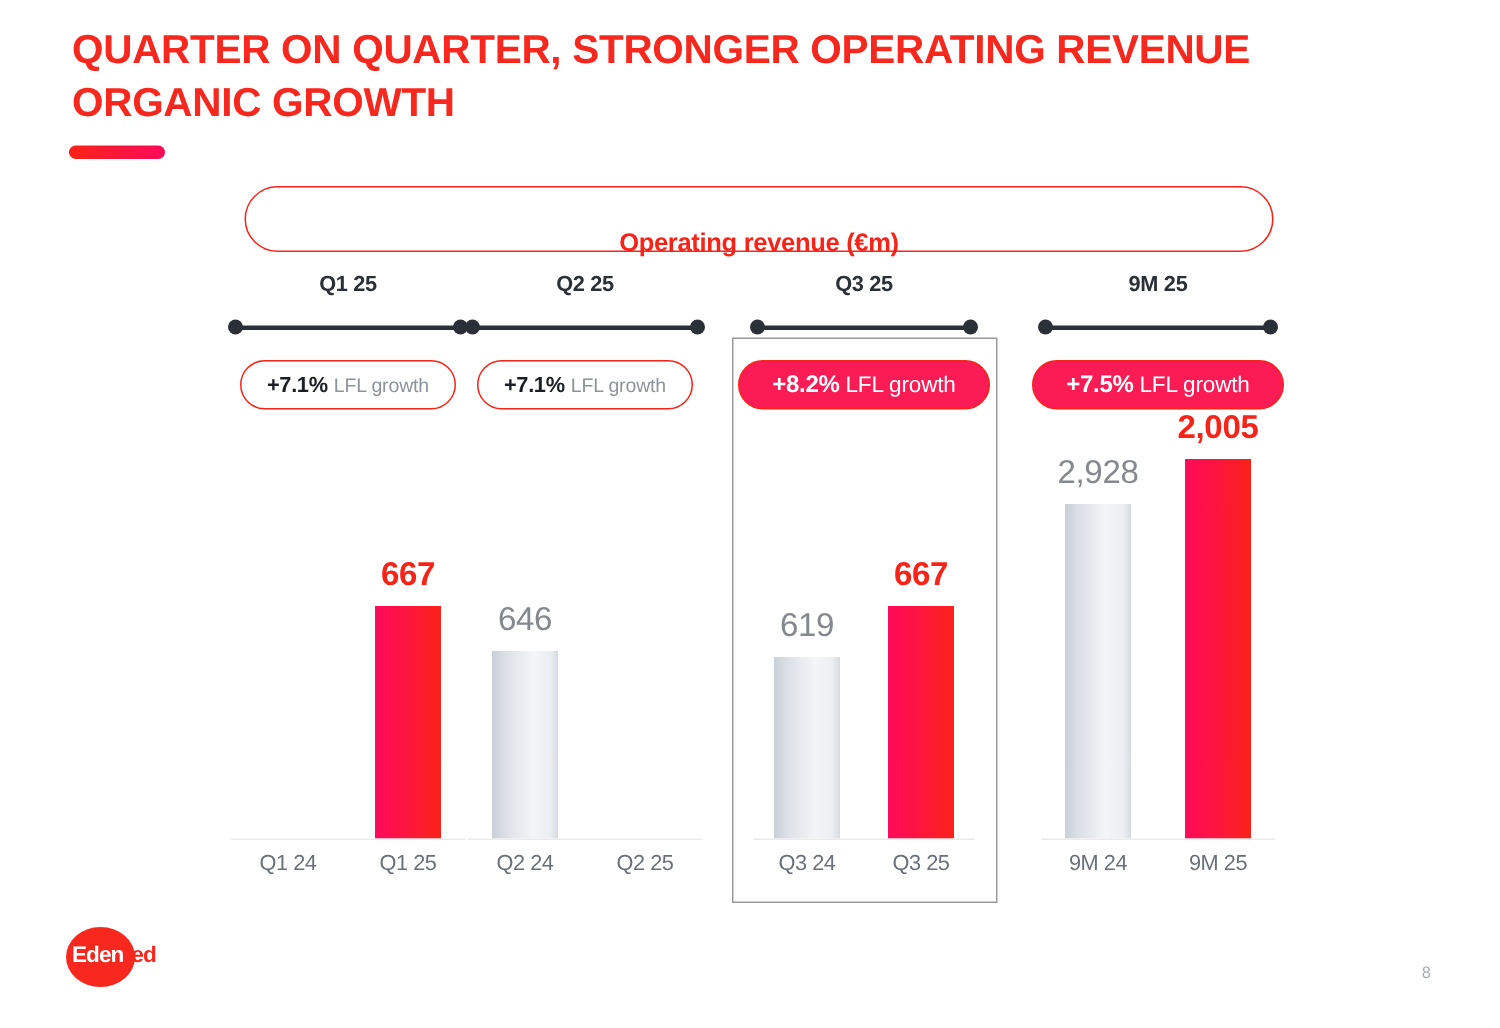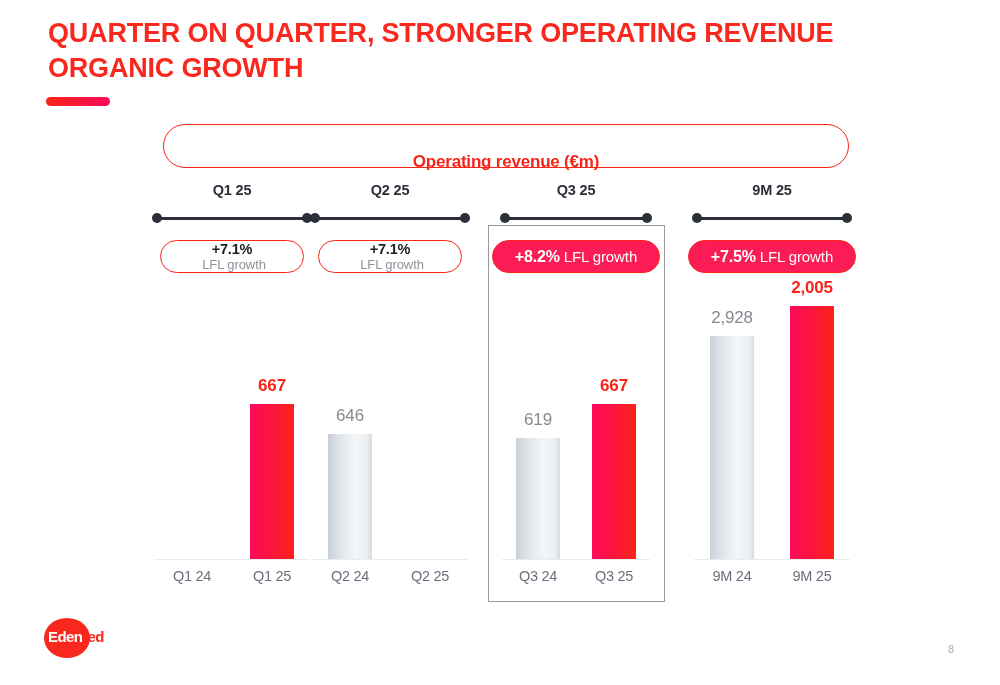--- a/index.html
+++ b/index.html
@@ -123,21 +123,20 @@
     box-sizing: border-box;
     border-radius: 17px;
     display: flex;
     align-items: center;
     justify-content: center;
     white-space: nowrap;
   }
   .lfl-pill.outline {
     background: #ffffff;
     border: 1.8px solid #fa2318;
-    flex-direction: column;
   }
   .lfl-pill.filled {
     background: #fb1b55;
     border: 1.8px solid #fa2318;
   }
   .lfl-pct {
     font-size: 14.5px;
     font-weight: bold;
     letter-spacing: -0.2px;
   }
@@ -192,21 +191,21 @@
   }
   .bar.red {
     background: linear-gradient(90deg, #ff0a5a 0%, #fd1440 45%, #fa2318 100%);
   }
 
   .bar-value {
     position: absolute;
     left: 50%;
     transform: translateX(-50%);
     white-space: nowrap;
-    font-size: 17px;
+    font-size: 22px;
     letter-spacing: -0.2px;
   }
   .bar-value.gray {
     color: #85898f;
     font-weight: normal;
   }
   .bar-value.red {
     color: #fa2318;
     font-weight: bold;
   }

